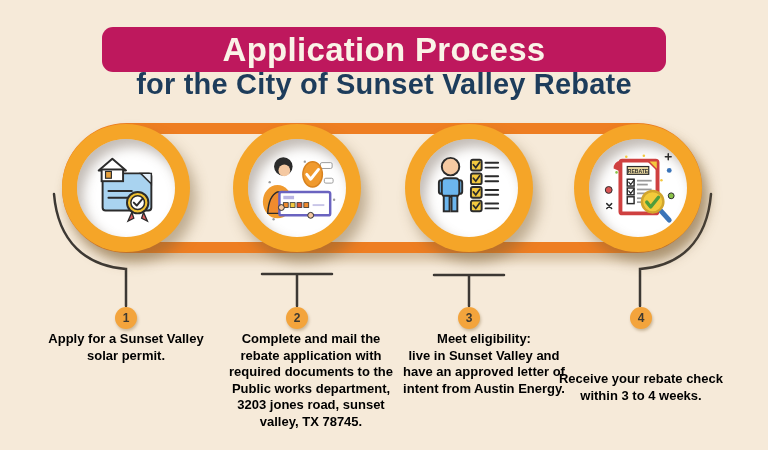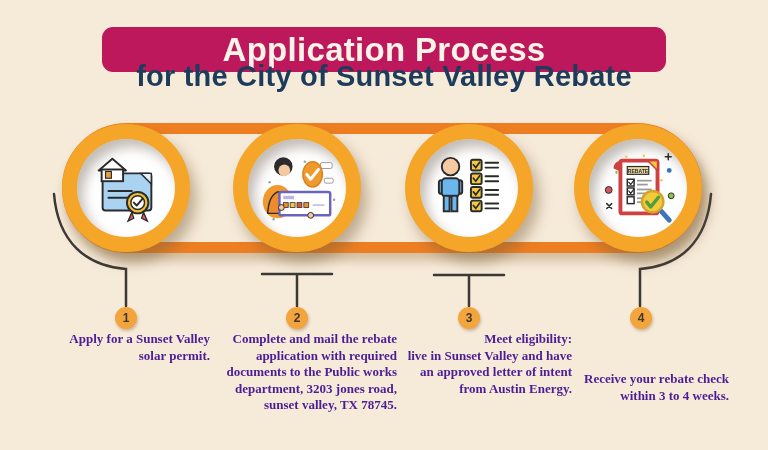--- a/index.html
+++ b/index.html
@@ -7,21 +7,21 @@
   .stage { position:relative; width:768px; height:450px; background:#f6ead9; overflow:hidden; }
 
   
   .banner {
     position:absolute; left:102px; top:27px; width:564px; height:45px;
     background:#be185d; border-radius:11px;
     display:flex; align-items:center; justify-content:center;
   }
   .banner h1 { color:#faf3e7; font-size:33px; font-weight:bold; letter-spacing:.3px; }
   .subtitle {
-    position:absolute; top:60px; left:0; width:100%;
+    position:absolute; top:68px; left:0; width:100%;
     text-align:center; color:#1d3c5b; font-size:29px; font-weight:bold; letter-spacing:.2px;
   }
 
   
   .band {
     position:absolute; left:62px; top:123px; width:640px; height:130px;
     border:11px solid #ee7e22; border-radius:70px;
     box-shadow:5px 8px 10px rgba(158,120,68,.38);
     z-index:1;
   }
@@ -47,24 +47,23 @@
   .dot {
     position:absolute; top:307px; width:22px; height:22px; border-radius:50%;
     background:#f3a43c; box-shadow:1px 2px 3px rgba(120,90,40,.35);
     display:flex; align-items:center; justify-content:center;
     color:#3e3930; font-size:12px; font-weight:bold; z-index:2;
   }
   .n1 { left:115px; } .n2 { left:286px; } .n3 { left:458px; } .n4 { left:630px; }
 
   
   .desc {
-    position:absolute; top:331px; text-align:right;
-    color:#4c1d95; font-size:13px; font-weight:bold; line-height:16.5px;
+    position:absolute; top:331px; text-align:center;
+    color:#000000; font-size:13px; font-weight:bold; line-height:16.5px;
     white-space:pre-line;
-    font-family:Liberation Serif, serif;
   }
   .d1 { left:42px;  width:168px; }
   .d2 { left:211px; width:172px;margin-left:14px; }
   .d3 { left:396px; width:176px; }
   .d4 { left:553px; width:176px;margin-top:40px; }
 </style>
 </head>
 <body>
 
 <div class="stage">

